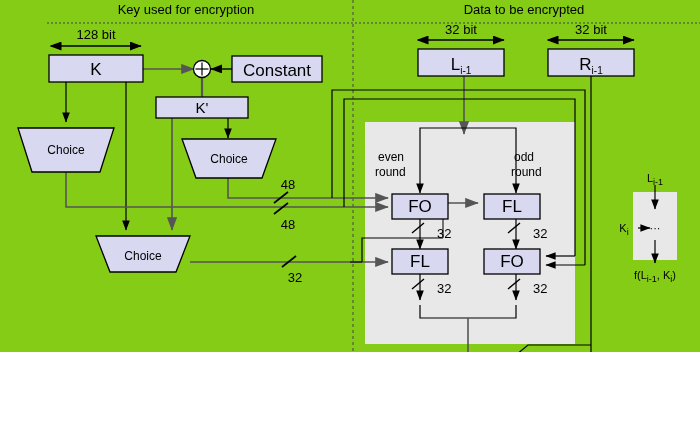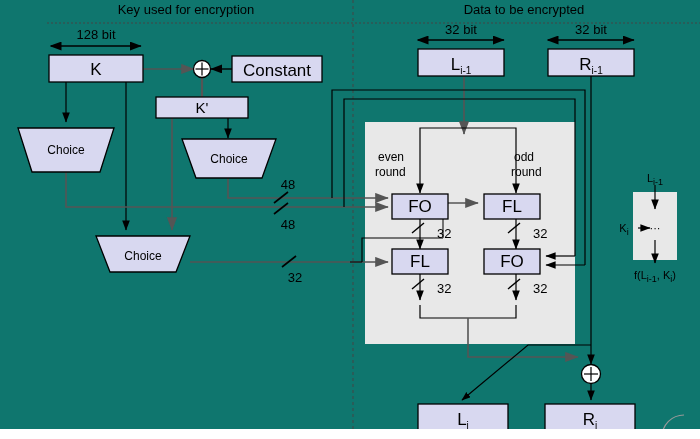--- a/index.html
+++ b/index.html
@@ -1,19 +1,19 @@
 <!DOCTYPE html>
 <html><head>
 <meta charset="utf-8">
 <style>
   html,body{margin:0;padding:0;background:#ffffff;}
   #root{
     position:relative;
-    width:700px;height:429px;
-    background:#0f766e;
+    width:700px;height:352px;
+    background:#84cc16;
     font-family:"Liberation Sans","DejaVu Sans",sans-serif;
     overflow:hidden;
   }
   svg{position:absolute;left:0;top:0;width:700px;height:439px;}
   text{font-family:"Liberation Sans","DejaVu Sans",sans-serif;fill:#000000;}
   .ttl{font-size:13px;}
   .boxlbl{font-size:17px;}
   .boxlbl-sm{font-size:15px;}
   .choicelbl{font-size:12px;}
   .bitlbl{font-size:13px;}

